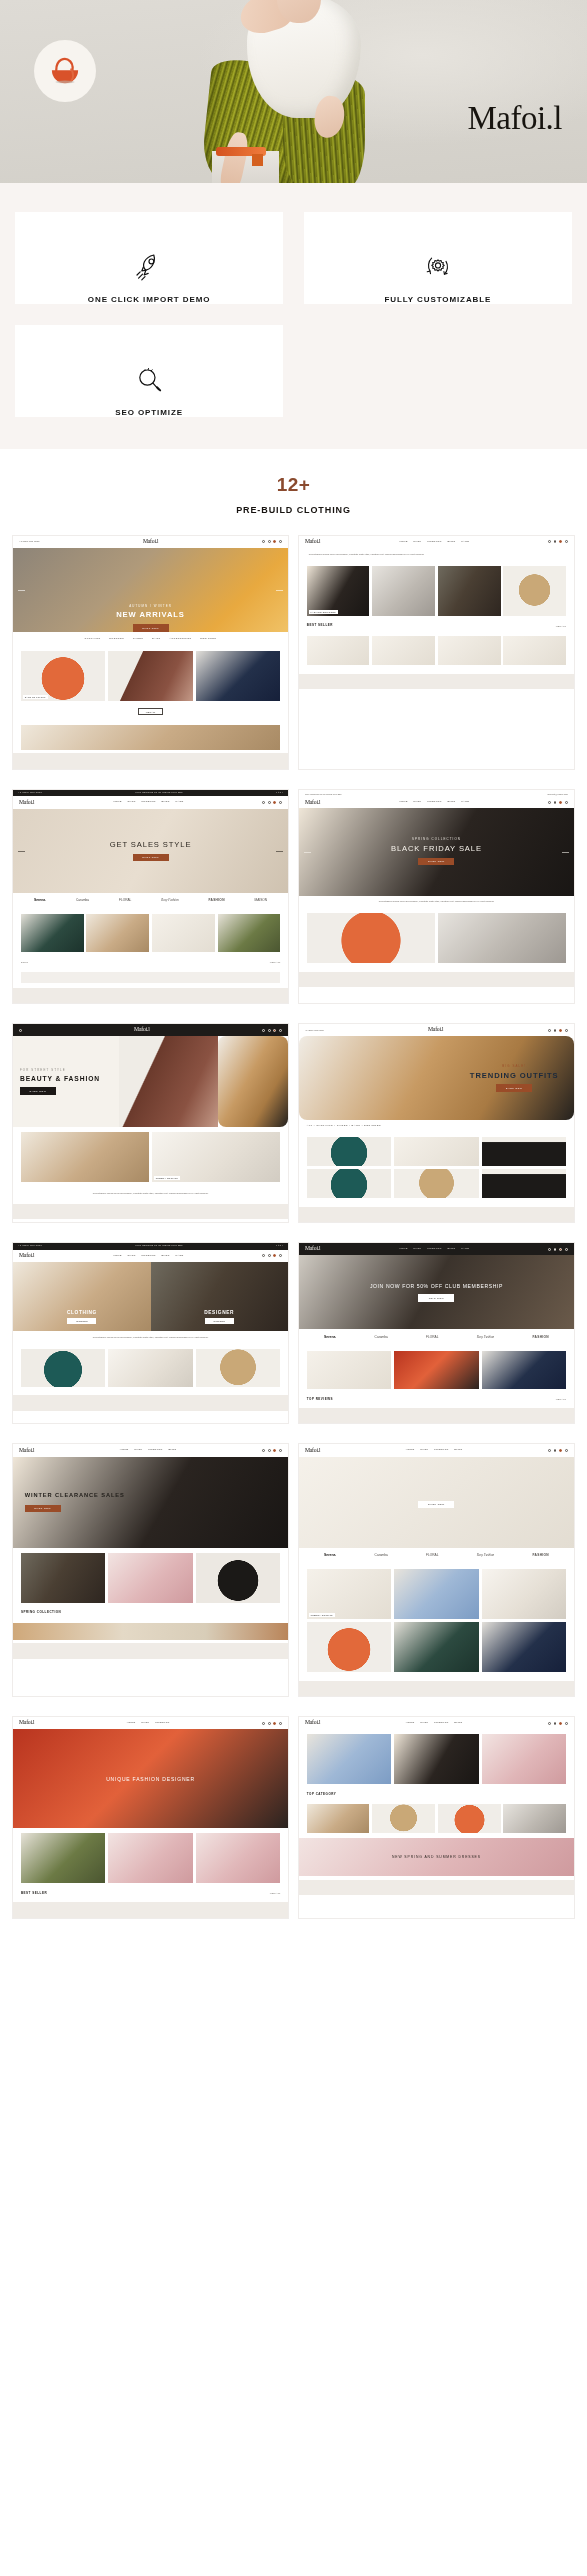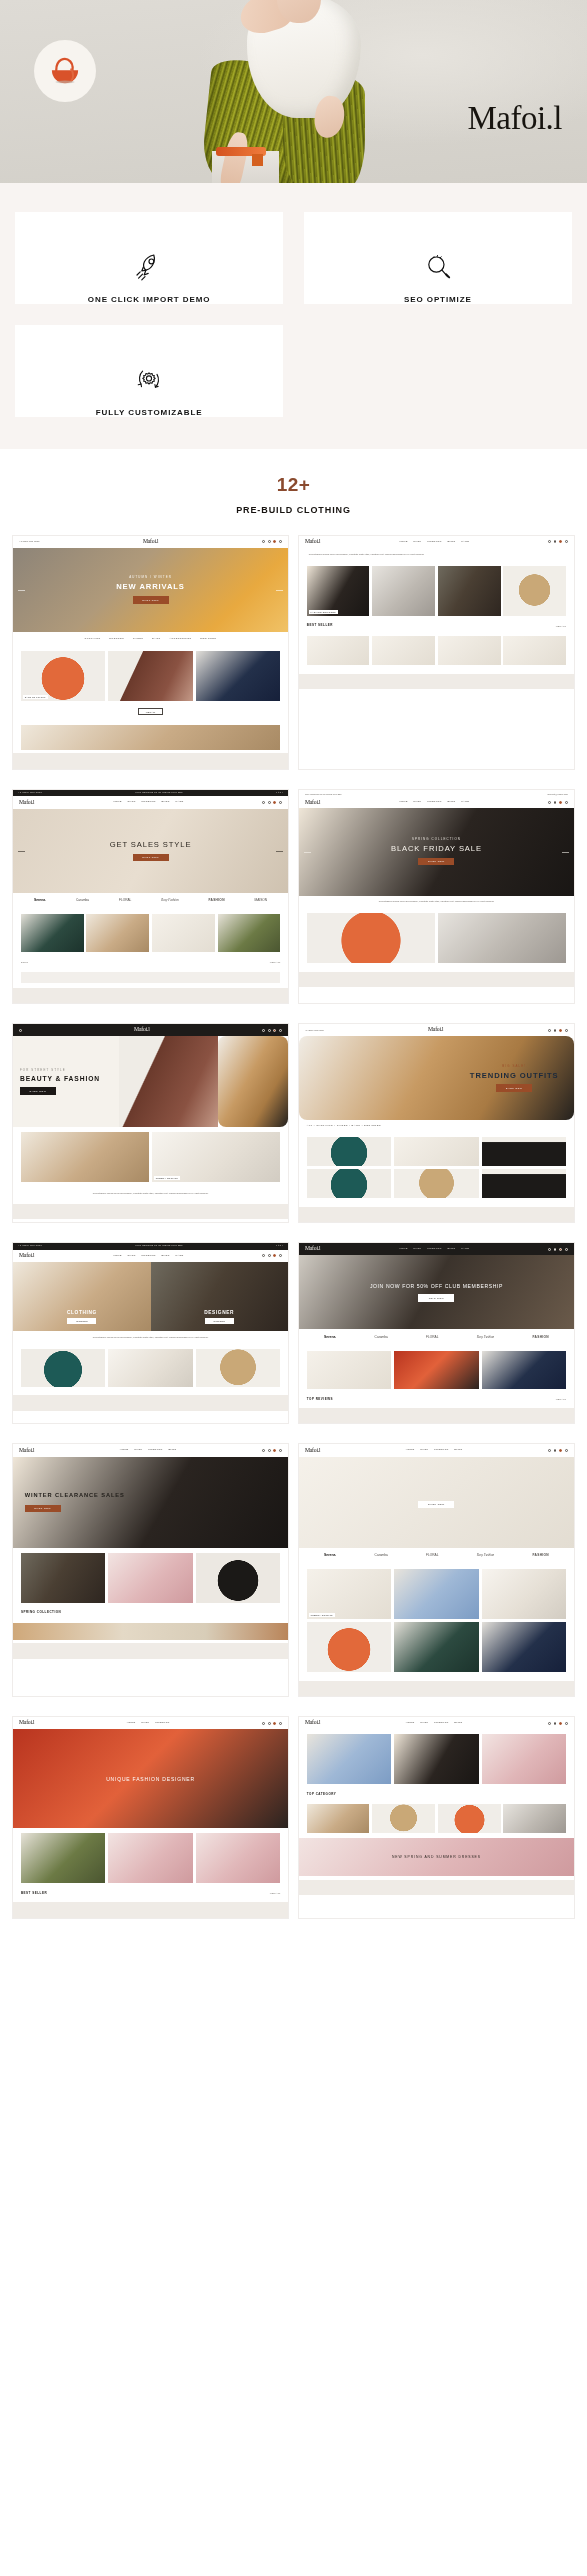--- a/index.html
+++ b/index.html
@@ -247,21 +247,21 @@
   .ctabar { margin:4.8px 7.6px; height:11.4px; background:#f2efeb; }
   .splitrow { display:flex; gap:0; }
   .split-half { flex:1; height:69px; position:relative; display:flex; align-items:flex-end; justify-content:center; padding-bottom:6.7px; }
   .split-label { font-size:4.8px; font-weight:700; color:#fff; letter-spacing:0.6px; position:absolute; bottom:15.2px; }
   .split-btn { width:29px; height:6.7px; background:#fff; font-size:2.1px; display:flex; align-items:center; justify-content:center; color:#241f1b; }
   .smallbtn { width:25px; height:6.7px; border:0.5px solid #4a4541; font-size:2.1px; display:flex; align-items:center; justify-content:center; color:#241f1b; }
   .wide-img { height:25px; margin:3.8px 7.6px; }
   .footerband { height:15.2px; background:#efebe6; margin-top:3.8px; }
 
   
-  .px-model-yellow { background:linear-gradient(135deg,#8d8478 0%,#b09a7a 40%,#e8a93f 78%,#f0c267 100%); }
+  .px-model-yellow { background:linear-gradient(135deg,#8d8478 0%,#b09a7a 40%,#e8a93f 78%,#f0c267 100%);align-items:flex-end; }
   .px-model-brown  { background:linear-gradient(120deg,#6f6a5e 0%,#4a3f33 45%,#2e2620 100%); }
   .px-couch       { background:linear-gradient(120deg,#ded3c4 0%,#e8ded0 50%,#cfc2b0 100%); }
   .px-blackcoat   { background:linear-gradient(120deg,#efe6d8 0%,#2a2420 55%,#191614 100%); }
   .px-stripes     { background:linear-gradient(115deg,#efece6 0%,#efece6 32%,#6b3a2c 33%,#8a5242 70%,#c49a88 100%); }
   .px-camel       { background:linear-gradient(120deg,#f0ece5 0%,#c79a63 45%,#a87a43 70%,#24211e 100%);border-radius:8px; }
   .px-curly       { background:linear-gradient(120deg,#cfcac2 0%,#3b332c 48%,#6a5a4a 100%); }
   .px-cream       { background:linear-gradient(140deg,#f5f1ea,#e3ddd2); }
   .px-bag-orange  { background:radial-gradient(circle at 50% 55%,#e2693a 0 42%,#f0ede8 43%); }
   .px-bag-black   { background:radial-gradient(circle at 50% 55%,#1b1917 0 40%,#ece8e2 41%); }
   .px-bag-teal    { background:radial-gradient(circle at 50% 55%,#1d5a56 0 40%,#efece6 41%); }
@@ -323,44 +323,44 @@
           <path d="M16 24 L11 25 L13 20"></path>
           <path d="M12 29 L7 34 M15 32 L11 36 M9 26 L5 30"></path>
         </svg>
       </span>
       <span class="feat-label">ONE CLICK IMPORT DEMO</span>
     </div>
 
 
     <div class="feat-card">
       <span class="feat-icon">
-        <svg viewBox="0 0 40 40" fill="none" stroke="#111" stroke-width="1.5" stroke-linecap="round">
-          <circle cx="18" cy="17" r="9.5"></circle>
-          <path d="M25 24 L32 32"></path>
-          <path d="M30 29 L34 33" stroke-width="2.4"></path>
-          <path d="M14 8.5 L15 7 M19 7 L19.4 5.6 M23 8.4 L24 7.2" stroke-width="1.2"></path>
-        </svg>
-      </span>
-      <span class="feat-label">SEO OPTIMIZE</span>
-    </div>
-
-    <div class="feat-card">
-      <span class="feat-icon">
         <svg viewBox="0 0 40 40" fill="none" stroke="#111" stroke-width="1.4" stroke-linecap="round" stroke-linejoin="round">
           <path d="M20 11 L21.6 12.6 L23.8 11.9 L24.4 14.1 L26.6 14.4 L26 16.6 L27.8 18 L26 19.4 L26.6 21.6 L24.4 21.9 L23.8 24.1 L21.6 23.4 L20 25 L18.4 23.4 L16.2 24.1 L15.6 21.9 L13.4 21.6 L14 19.4 L12.2 18 L14 16.6 L13.4 14.4 L15.6 14.1 L16.2 11.9 L18.4 12.6 Z"></path>
           <circle cx="20" cy="18" r="3.2"></circle>
           <path d="M30 13 A13 13 0 0 1 28 29"></path>
           <path d="M10 25 A13 13 0 0 1 12 9"></path>
           <path d="M28 29 L27.4 25.6 M28 29 L31.4 28"></path>
           <path d="M10 25 L10.6 28.4 M10 25 L6.6 26"></path>
         </svg>
       </span>
       <span class="feat-label">FULLY CUSTOMIZABLE</span>
     </div>
 
+    <div class="feat-card">
+      <span class="feat-icon">
+        <svg viewBox="0 0 40 40" fill="none" stroke="#111" stroke-width="1.5" stroke-linecap="round">
+          <circle cx="18" cy="17" r="9.5"></circle>
+          <path d="M25 24 L32 32"></path>
+          <path d="M30 29 L34 33" stroke-width="2.4"></path>
+          <path d="M14 8.5 L15 7 M19 7 L19.4 5.6 M23 8.4 L24 7.2" stroke-width="1.2"></path>
+        </svg>
+      </span>
+      <span class="feat-label">SEO OPTIMIZE</span>
+    </div>
+
   </div>
 </section>
 
 <section class="demos">
   <div class="demos-head">
     <div class="demos-count">12+</div>
     <div class="demos-sub">PRE-BUILD CLOTHING</div>
   </div>
 
   <div class="demo-grid">

